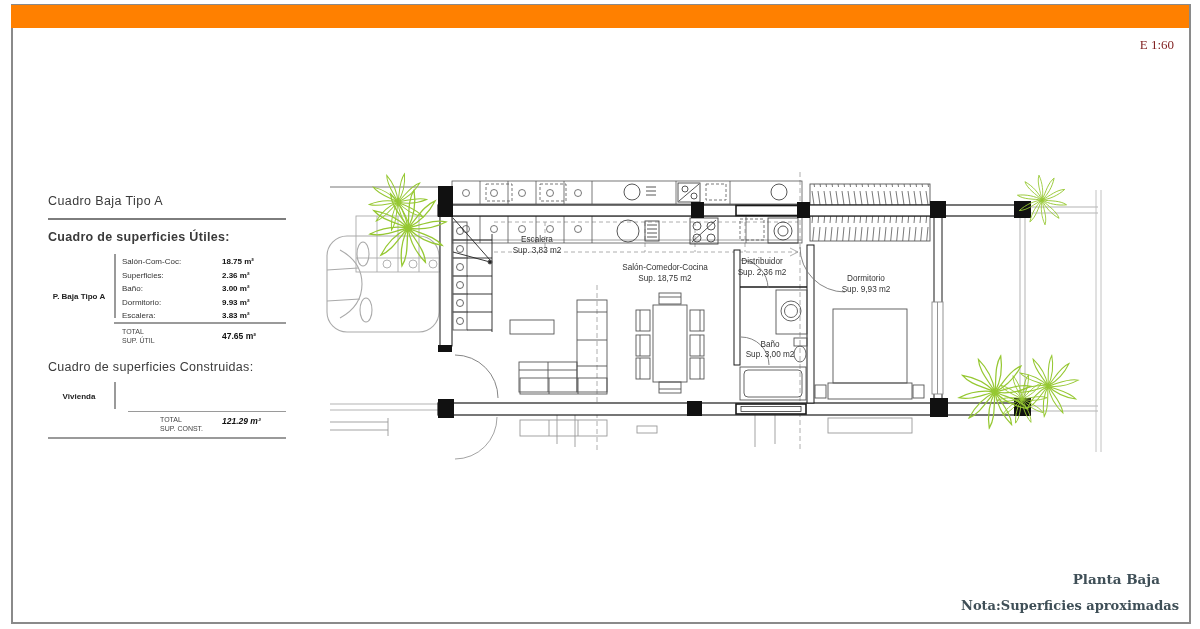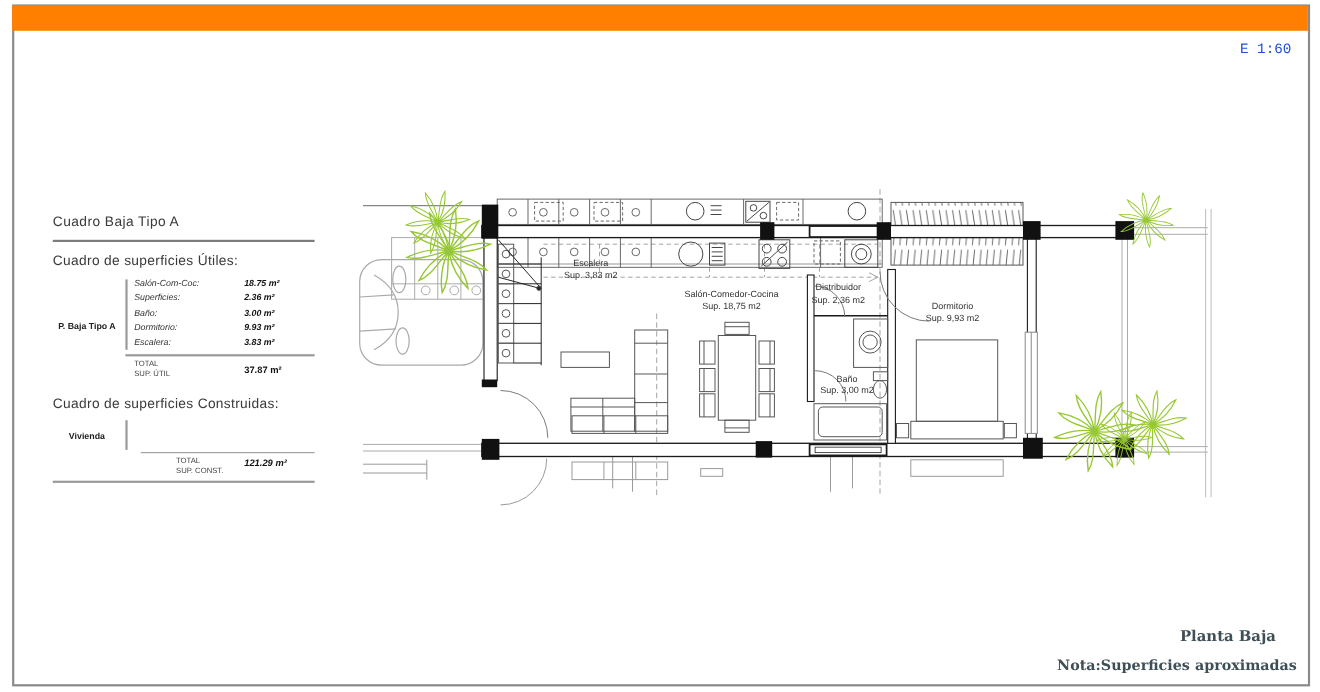--- a/index.html
+++ b/index.html
@@ -1,34 +1,34 @@
 <!DOCTYPE html>
 <html><head>
 <meta charset="utf-8">
 <style>
   html,body{margin:0;padding:0;}
   body{width:1200px;height:629px;background:#fff;position:relative;overflow:hidden;
        font-family:"Liberation Sans",sans-serif;color:#3c3c3c;}
   .sheet{position:absolute;left:11px;top:4px;width:1176px;height:616px;
          border:2px solid #8a8a8a;background:#fff;}
   .topbar{position:absolute;left:11px;top:5px;width:1178px;height:23px;background:#FF8000;}
-  .scale-label{position:absolute;top:37px;right:26px;font-family:Liberation Mono, monospace;
-               font-size:13px;color:#1d4ed8;}
+  .scale-label{position:absolute;top:37px;right:26px;font-family:Liberation Serif, serif;
+               font-size:13px;color:#7f1d1d;}
   
   .panel{position:absolute;left:48px;top:194px;width:240px;}
   .p-title{position:absolute;left:0;top:0;font-size:12.5px;letter-spacing:.4px;color:#3a3a3a;}
   .p-rule{position:absolute;left:0;top:24px;width:238px;height:2px;background:#7d7d7d;}
-  .p-h-utiles{position:absolute;left:0;top:36px;font-size:12.5px;letter-spacing:.3px;color:#3a3a3a;}
+  .p-h-utiles{position:absolute;left:0;top:36px;font-size:12.5px;letter-spacing:.3px;color:#3a3a3a;font-weight:bold;}
   .tbl1{position:absolute;left:0;top:58px;width:238px;height:92px;}
   .tbl2{position:absolute;left:0;top:188px;width:238px;height:54px;}
   .grp-label{position:absolute;left:0;width:62px;text-align:center;font-weight:bold;
              font-size:8px;color:#222;}
   .vdiv{position:absolute;width:1.5px;background:#9a9a9a;}
   .rows{position:absolute;left:74px;top:1px;width:164px;}
-  .row{display:flex;height:13.4px;align-items:flex-start;font-size:8px;color:#333;font-style:italic;}
+  .row{display:flex;height:13.4px;align-items:flex-end;font-size:8px;color:#333;}
   .row .lbl{width:100px;}
   .row .val{font-weight:bold;color:#111;}
   .hline{position:absolute;height:1.5px;background:#9a9a9a;}
   .tot-lbl{position:absolute;font-size:7px;line-height:9px;color:#444;}
   .tot-val{position:absolute;font-size:8.5px;font-weight:bold;color:#111;}
   .p-h-const{position:absolute;left:0;top:166px;font-size:12.5px;letter-spacing:.3px;color:#3a3a3a;}
   .row2{display:flex;justify-content:flex-end;gap:4px;height:13px;align-items:center;
         font-size:7.6px;color:#333;}
   .row2 .val{font-weight:bold;color:#111;}
   .p-endrule{position:absolute;left:0;top:243px;width:238px;height:1.5px;background:#9a9a9a;}
@@ -76,21 +76,21 @@
       <div class="row">
           <span class="lbl">Escalera:</span>
           <span class="val">3.83 m²</span>
         </div>
     </div>
     <div class="hline" style="left:66px;top:70px;width:172px;"></div>
     <div class="tot-lbl" style="left:74px;top:75px;">
       <span>TOTAL</span><br>
       <span>SUP. ÚTIL</span>
     </div>
-    <div class="tot-val" style="left:174px;top:79px;">37.87 m²</div>
+    <div class="tot-val" style="left:174px;top:79px;">47.65 m²</div>
   </div>
 
   <div class="p-h-const">Cuadro de superficies Construidas:</div>
 
   <div class="tbl2">
     <div class="grp-label" style="top:10px;">Vivienda</div>
     <div class="vdiv" style="left:66px;top:0;height:27px;"></div>
     <div class="hline" style="left:80px;top:29px;width:158px;height:1px;"></div>
     <div class="tot-lbl" style="left:112px;top:33px;">
       <span>TOTAL</span><br>

